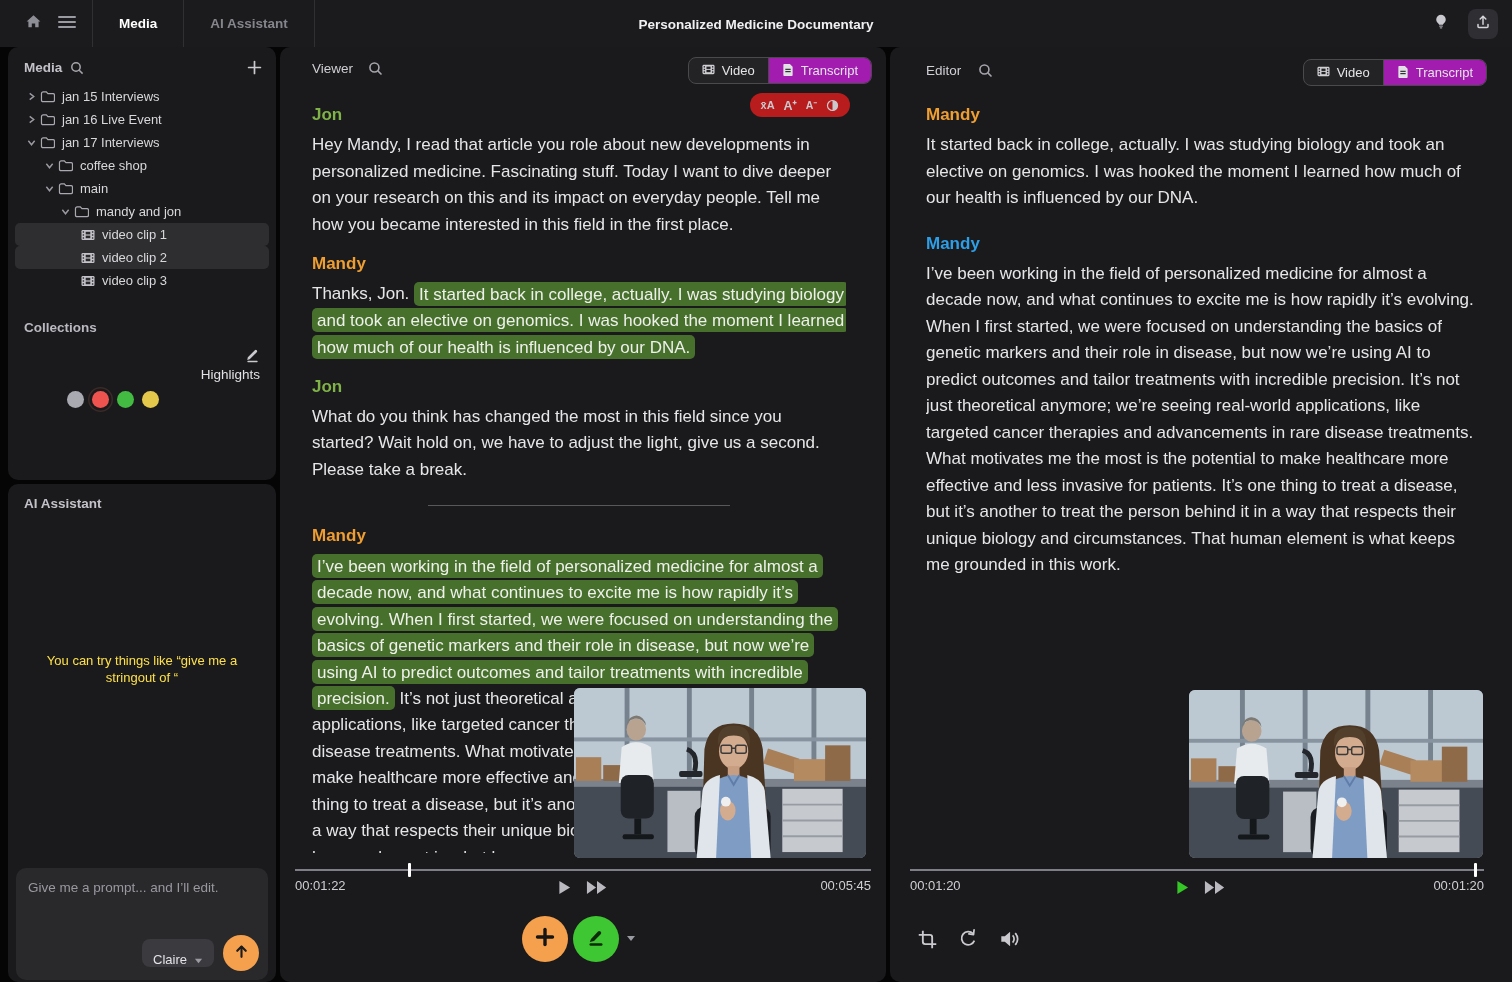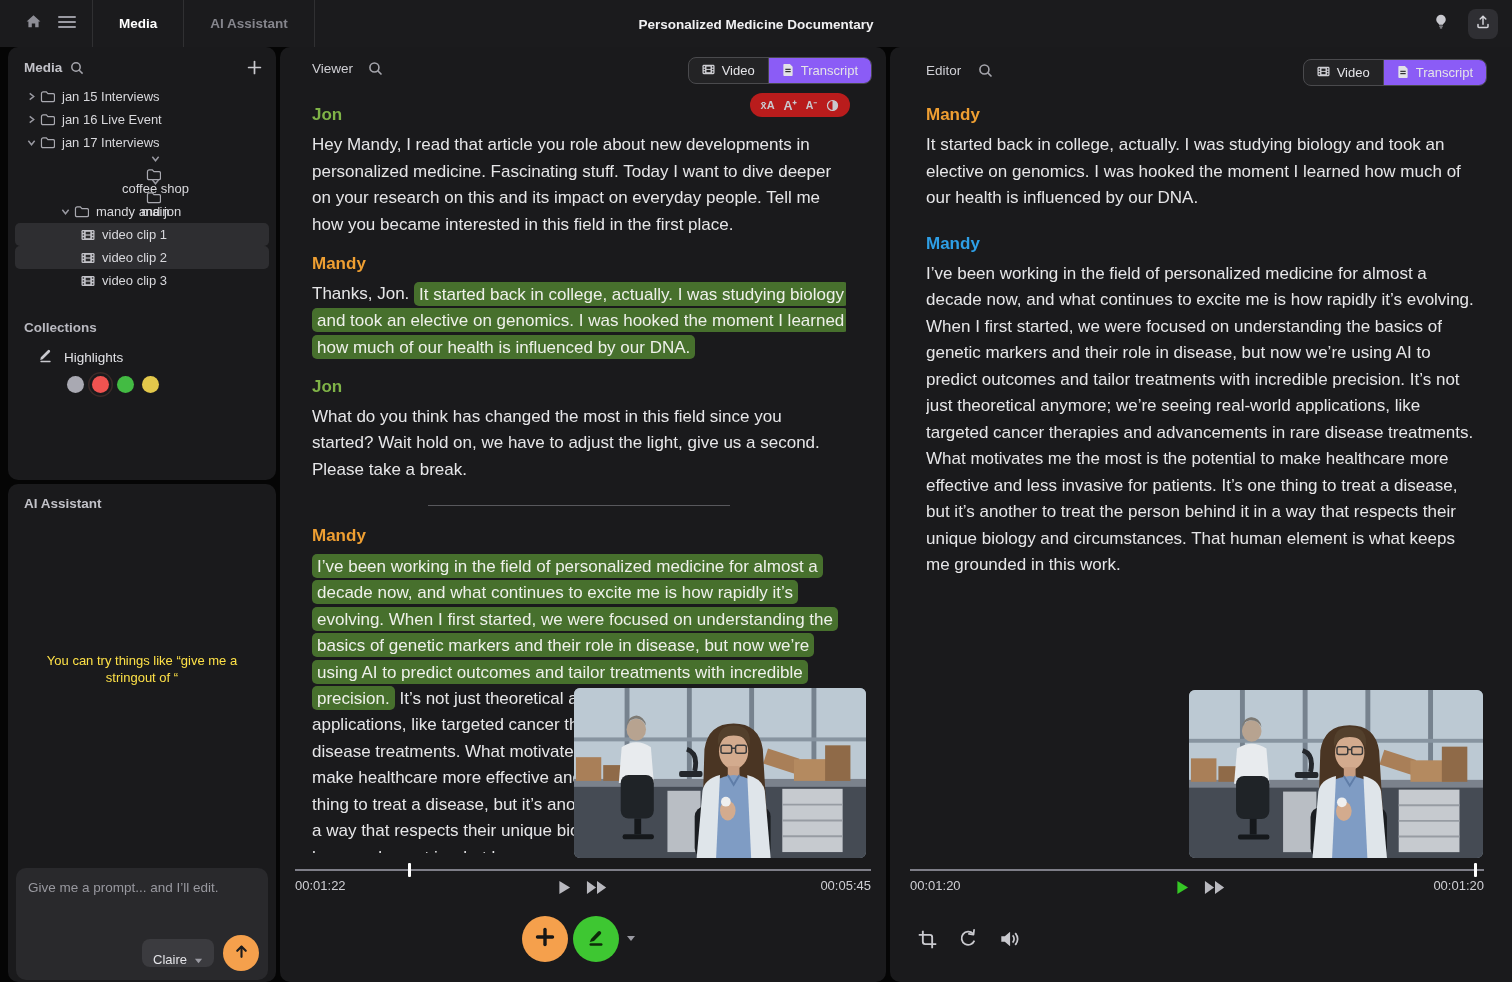--- a/index.html
+++ b/index.html
@@ -32,25 +32,25 @@
   .side-head .hd { font-size:13.5px; font-weight:700; color:#c2c2c8; }
   .side-head .sicon { margin-left:8px; display:flex; }
   .side-head .spacer { flex:1; }
 
   .tree { margin-top:2px; }
   .tree-row { height:23px; display:flex; align-items:center; font-size:13px; color:#d8d8dc; margin:0 7px; border-radius:5px; cursor:pointer; padding-left:9px; }
   .tree-row.selected { background:#2e2e31; }
   .tree-row .chev { width:14px; display:flex; justify-content:center; flex:0 0 14px; }
   .tree-row .chev.exp svg { transform:rotate(90deg); }
   .tree-row .ticon { margin:0 7px 0 2px; display:flex; }
-  .ind-0 { padding-left:9px; } .ind-1 { padding-left:27px;flex-direction:column; } .ind-2 { padding-left:43px; } .ind-3 { padding-left:64px; }
+  .ind-0 { padding-left:9px; } .ind-1 { padding-left:27px; } .ind-2 { padding-left:43px; } .ind-3 { padding-left:64px; }
 
   .collections { margin-top:28px; }
   .coll-head { padding:0 16px; font-size:13.5px; font-weight:700; color:#b9b9c0; }
-  .coll-item { display:flex; align-items:center; margin:12px 16px 0 30px; cursor:pointer; }
+  .coll-item { display:flex; align-items:flex-end; margin:12px 16px 0 30px; cursor:pointer;flex-direction:column; }
   .coll-item .lbl { margin-left:11px; font-size:13.5px; color:#e2e2e6; }
   .dot-row { display:flex; gap:8px; margin:9px 0 0 59px; }
   .dot { width:17px; height:17px; border-radius:50%; cursor:pointer; }
   .dot.ringed { box-shadow:0 0 0 2.5px #1a1a1c, 0 0 0 4px #3c2a28; }
 
   .ai-hint { position:absolute; top:168px; left:50%; transform:translateX(-50%); width:208px; text-align:center; font-size:13px; line-height:17px; color:#fde047; }
   .prompt-card { position:absolute; left:8px; right:8px; bottom:2px; height:112px; background:#29292c; border-radius:10px; padding:10px 12px; }
   .prompt-input { width:100%; background:transparent; border:none; outline:none; font-size:13.5px; color:#e2e2e6; font-family:"Liberation Sans",sans-serif; }
   .prompt-input::placeholder { color:#98989f; }
   .prompt-actions { position:absolute; right:9px; bottom:9px; display:flex; align-items:center; gap:9px; }
@@ -60,21 +60,21 @@
   
   .viewer { width:606px; flex:0 0 606px; overflow:hidden; }
   .editor { flex:1; overflow:hidden; border-radius:10px 0 0 10px; }
 
   .panel-title { position:absolute; font-size:13.5px; font-weight:400; color:#cfcfd4; }
   .panel-search { position:absolute; cursor:pointer; display:flex; }
 
   .toggle { position:absolute; height:27px; display:flex; border:1px solid #4a4a4d; border-radius:8px; overflow:hidden; background:#232325; }
   .seg { display:flex; align-items:center; gap:7px; padding:0 13px; font-size:13px; color:#e4e4e8; cursor:pointer; }
   .seg + .seg { border-left:1px solid #4a4a4d; }
-  .seg.on { background:#8b5cf6;justify-content:flex-end; }
+  .seg.on { background:#a21caf;justify-content:flex-end; }
 
   .font-pill { position:absolute; top:46px; right:36px; height:24px; background:#b91c1c; border-radius:12px; display:flex; align-items:center; gap:9px; padding:0 11px; color:#c9c9ce; }
   .fp-it { font-size:11px; font-weight:700; cursor:pointer; display:flex; align-items:center; }
 
   .transcript { position:absolute; top:48px; overflow:hidden; }
   .speaker { font-size:17px; font-weight:700; margin:10px 0 7px; }
   .sp-green { color:#7fb347; } .sp-orange { color:#ef9f32; } .sp-blue { color:#2e9fe6; }
   .para { font-size:17px; line-height:26.5px; color:#e6e6e8; margin-bottom:16px; }
   mark.hl { background:#47702d; color:#eef0ea; padding:2.5px 5px; border-radius:5px; -webkit-box-decoration-break:clone; box-decoration-break:clone; }
   hr.scene-divider { border:none; border-top:1px solid #58585c; width:302px; margin:22px auto 20px; }

